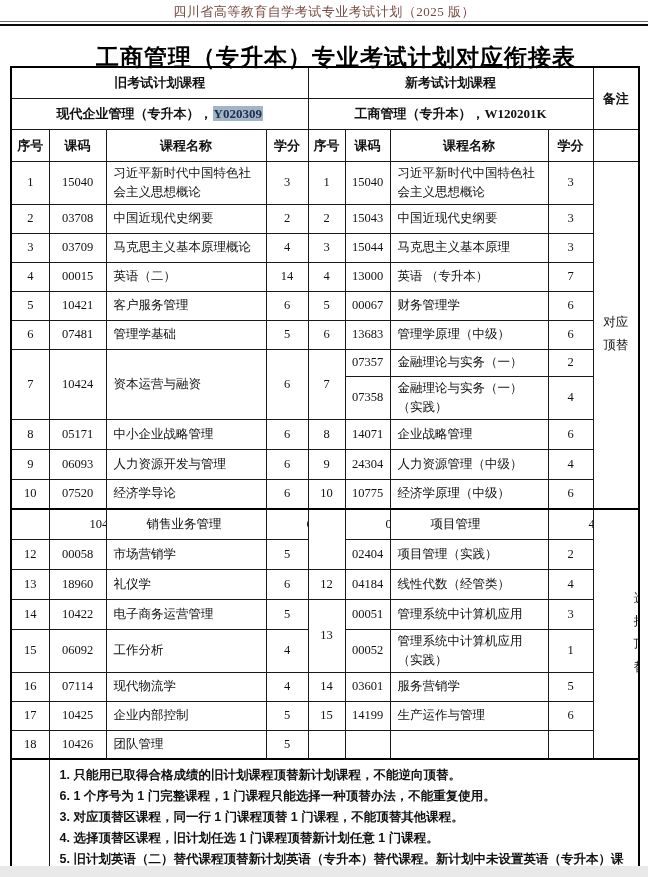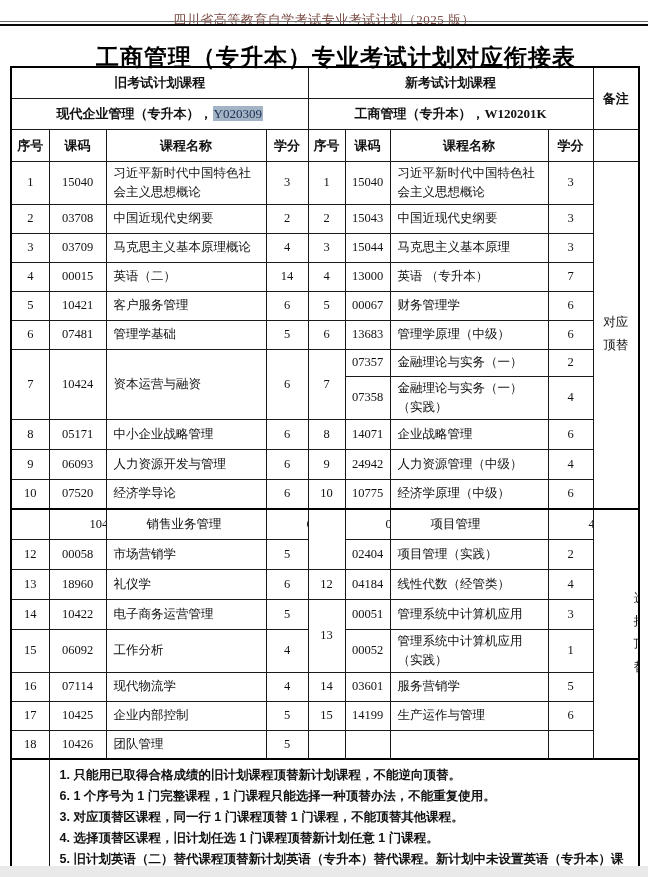--- a/index.html
+++ b/index.html
@@ -1,31 +1,31 @@
 <!DOCTYPE html>
 <html><head>
 <meta charset="utf-8">
 <style>
   html,body{margin:0;padding:0;background:#ffffff;}
   .page{position:relative;width:648px;height:877px;background:#ffffff;overflow:hidden;
         font-family:"Liberation Serif",serif;color:#111;}
-  .plan-line{position:absolute;top:11px;left:0;width:100%;text-align:center;
+  .plan-line{position:absolute;top:3px;left:0;width:100%;text-align:center;
              font-size:13px;letter-spacing:0.5px;color:#7a4a42;}
   .dbl-rule{position:absolute;top:21px;left:0;width:648px;height:2px;
             border-top:1px solid #6b6b6b;border-bottom:2.5px solid #0a0a0a;}
   .title{position:absolute;top:30px;left:0;width:100%;text-align:center;margin:12px;
          font-size:23px;font-weight:bold;letter-spacing:1px;color:#000;}
   table.grid{position:absolute;top:66px;left:10px;width:628px;table-layout:fixed;
              border-collapse:collapse;border:2.5px solid #000;border-bottom:0;}
   td{border:1px solid #1a1a1a;vertical-align:middle;font-size:12.5px;
      text-align:center;padding:0;line-height:19px;overflow:hidden;}
   td.th{font-weight:bold;font-size:13px;}
   td.name{text-align:left;padding:2px 3px 2px 7px;}
   td.remark{font-size:12.5px;line-height:23px;padding:0 9px;font-family:Liberation Mono, monospace;}
-  .hl{background:#a3b4c7;color:#1c2f4e;font-weight:normal;padding:0 1px;}
+  .hl{background:#a3b4c7;color:#1c2f4e;font-weight:bold;padding:0 1px;}
   .code-part{font-weight:bold;}
   tr.hA{height:31px;} tr.hB{height:31px;} tr.hC{height:32px;margin-top:7px;}
   tr.r2l{height:40px;} tr.r1l{height:29px;} tr.rm{height:30px;} tr.rs{height:27px;}
   td.bt{border-top:2.5px solid #000;padding-left:40px;}
   tr.hN{height:118px;}
   td.notes-label{font-family:"Liberation Sans",sans-serif;font-weight:bold;font-size:13px;}
   .vtext{width:15px;margin:12px auto;word-break:break-all;line-height:27px;}
   td.notes{text-align:left;vertical-align:top;font-family:"Liberation Sans",sans-serif;
            font-weight:bold;font-size:12.5px;line-height:21px;padding:5px 6px 0 10px;
            border-bottom:0;}
@@ -160,21 +160,21 @@
       <td>14071</td>
       <td class="name">企业战略管理</td>
       <td>6</td>
     </tr>
     <tr class="rm">
       <td>9</td>
       <td>06093</td>
       <td class="name">人力资源开发与管理</td>
       <td>6</td>
       <td>9</td>
-      <td>24942</td>
+      <td>24304</td>
       <td class="name">人力资源管理（中级）</td>
       <td>4</td>
     </tr>
     <tr class="rm">
       <td>10</td>
       <td>07520</td>
       <td class="name">经济学导论</td>
       <td>6</td>
       <td>10</td>
       <td>10775</td>

